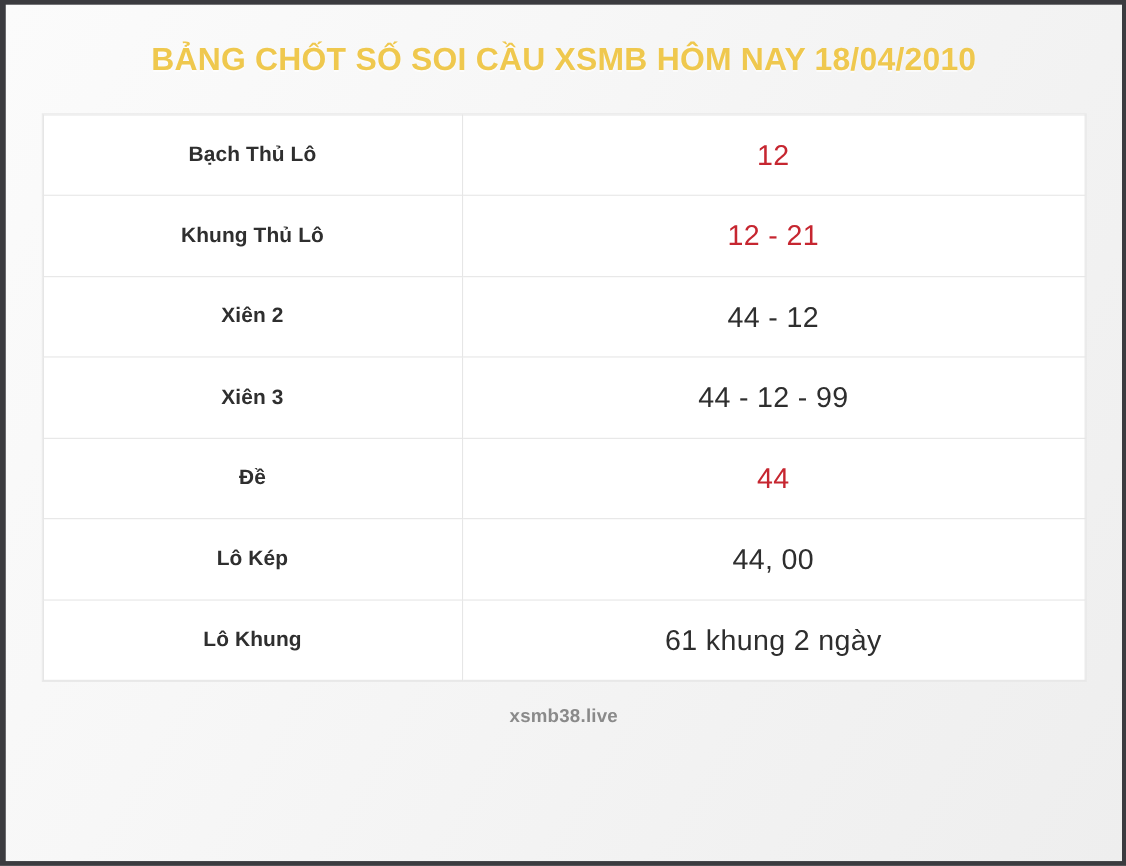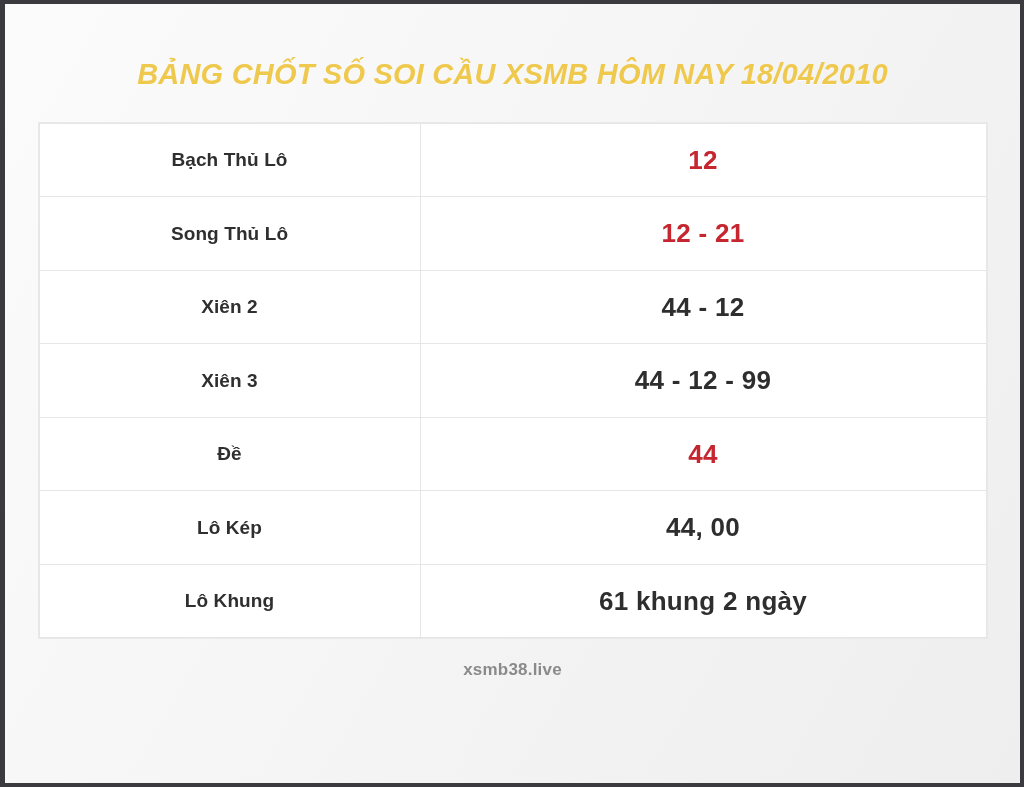--- a/index.html
+++ b/index.html
@@ -25,30 +25,29 @@
     border-bottom: 4px solid #3b3b3f;
     background:
       linear-gradient(120deg, #fbfbfb 0%, #f7f7f7 35%, #f2f2f2 70%, #eeeeee 100%);
     display: flex;
     flex-direction: column;
     align-items: center;
   }
 
   
   .title {
-    margin-top: 55px;
+    margin-top: 36px;
     font-size: 29px;
     font-weight: 700;
     letter-spacing: 0.2px;
     color: #efc84e;
     text-align: center;
     line-height: 1.1;
     white-space: nowrap;
     text-shadow: 0 1px 0 rgba(255,255,255,0.6);
-    font-style: italic;
   }
 
   
   .table-wrap {
     margin-top: 32px;
     width: 948px;
   }
   table.board {
     width: 100%;
     border-collapse: collapse;
@@ -68,21 +67,21 @@
   }
   td.label-cell {
     width: 380px;
     font-size: 19px;
     font-weight: 700;
     color: #2f2f2f;
     letter-spacing: 0.1px;
   }
   td.value-cell {
     font-size: 26px;
-    font-weight: 700;
+    font-weight: 400;
     color: #2e2e2e;
     letter-spacing: 0.3px;
   }
   td.value-cell.accent {
     color: #c62630;
   }
 
   
   .footer {
     margin-top: 22px;
@@ -101,21 +100,21 @@
   <div class="title">BẢNG CHỐT SỐ SOI CẦU XSMB HÔM NAY 18/04/2010</div>
 
   <div class="table-wrap">
     <table class="board">
       <tbody>
           <tr>
             <td class="label-cell">Bạch Thủ Lô</td>
             <td class="value-cell accent">12</td>
           </tr>
           <tr>
-            <td class="label-cell">Song Thủ Lô</td>
+            <td class="label-cell">Khung Thủ Lô</td>
             <td class="value-cell accent">12 - 21</td>
           </tr>
           <tr>
             <td class="label-cell">Xiên 2</td>
             <td class="value-cell">44 - 12</td>
           </tr>
           <tr>
             <td class="label-cell">Xiên 3</td>
             <td class="value-cell">44 - 12 - 99</td>
           </tr>

